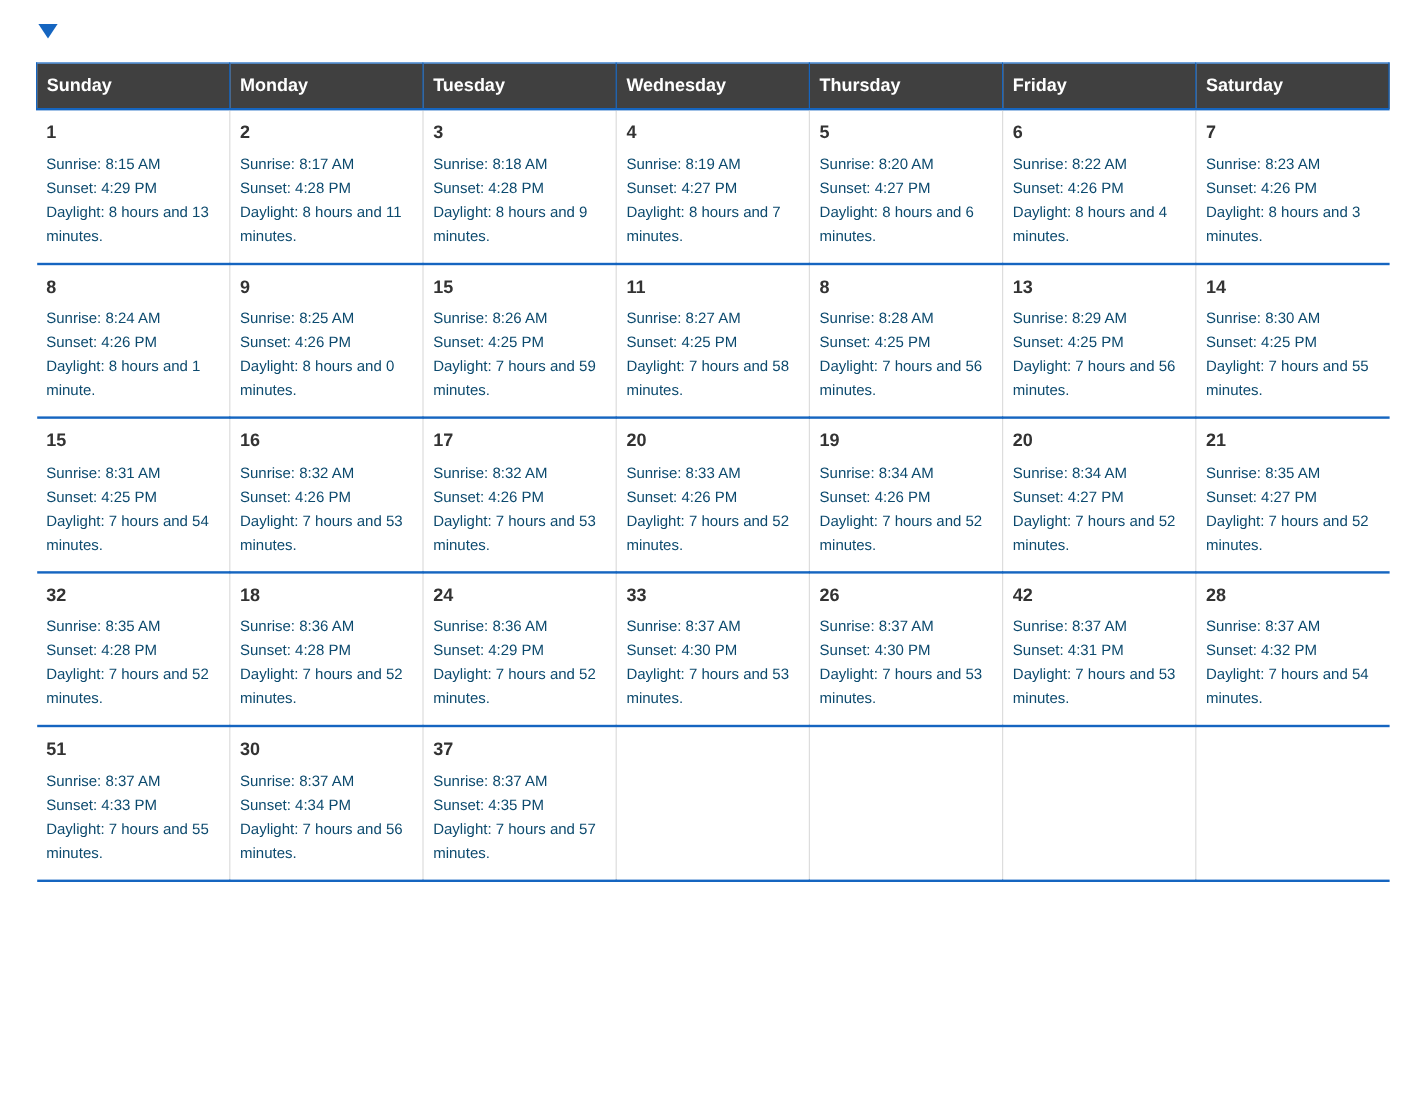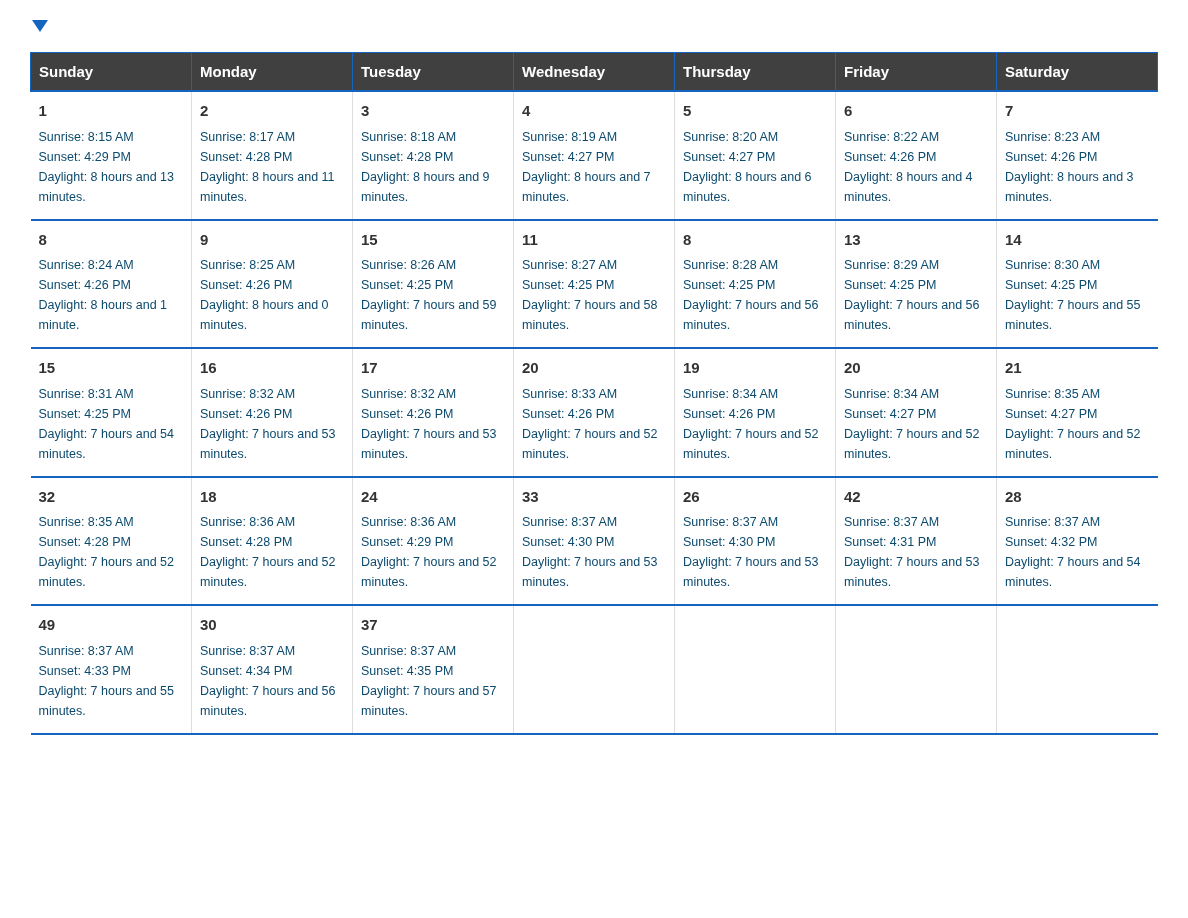--- a/index.html
+++ b/index.html
@@ -256,21 +256,21 @@
           <span class="day-num">42</span>
           <div class="day-info">Sunrise: 8:37 AM<br>Sunset: 4:31 PM<br>Daylight: 7 hours and 53 minutes.</div>
         </td>
         <td>
           <span class="day-num">28</span>
           <div class="day-info">Sunrise: 8:37 AM<br>Sunset: 4:32 PM<br>Daylight: 7 hours and 54 minutes.</div>
         </td>
       </tr>
       <tr>
         <td>
-          <span class="day-num">49</span>
+          <span class="day-num">51</span>
           <div class="day-info">Sunrise: 8:37 AM<br>Sunset: 4:33 PM<br>Daylight: 7 hours and 55 minutes.</div>
         </td>
         <td>
           <span class="day-num">30</span>
           <div class="day-info">Sunrise: 8:37 AM<br>Sunset: 4:34 PM<br>Daylight: 7 hours and 56 minutes.</div>
         </td>
         <td>
           <span class="day-num">37</span>
           <div class="day-info">Sunrise: 8:37 AM<br>Sunset: 4:35 PM<br>Daylight: 7 hours and 57 minutes.</div>
         </td>

